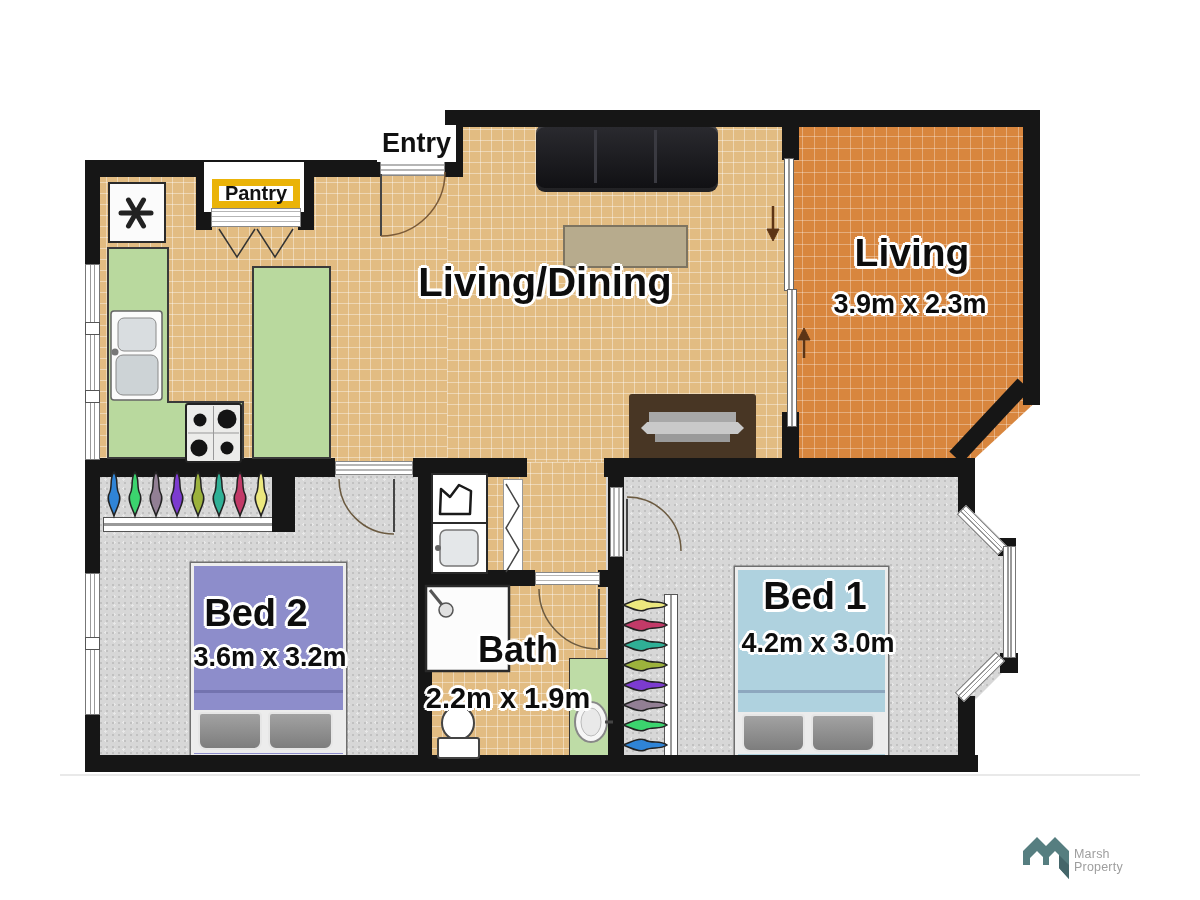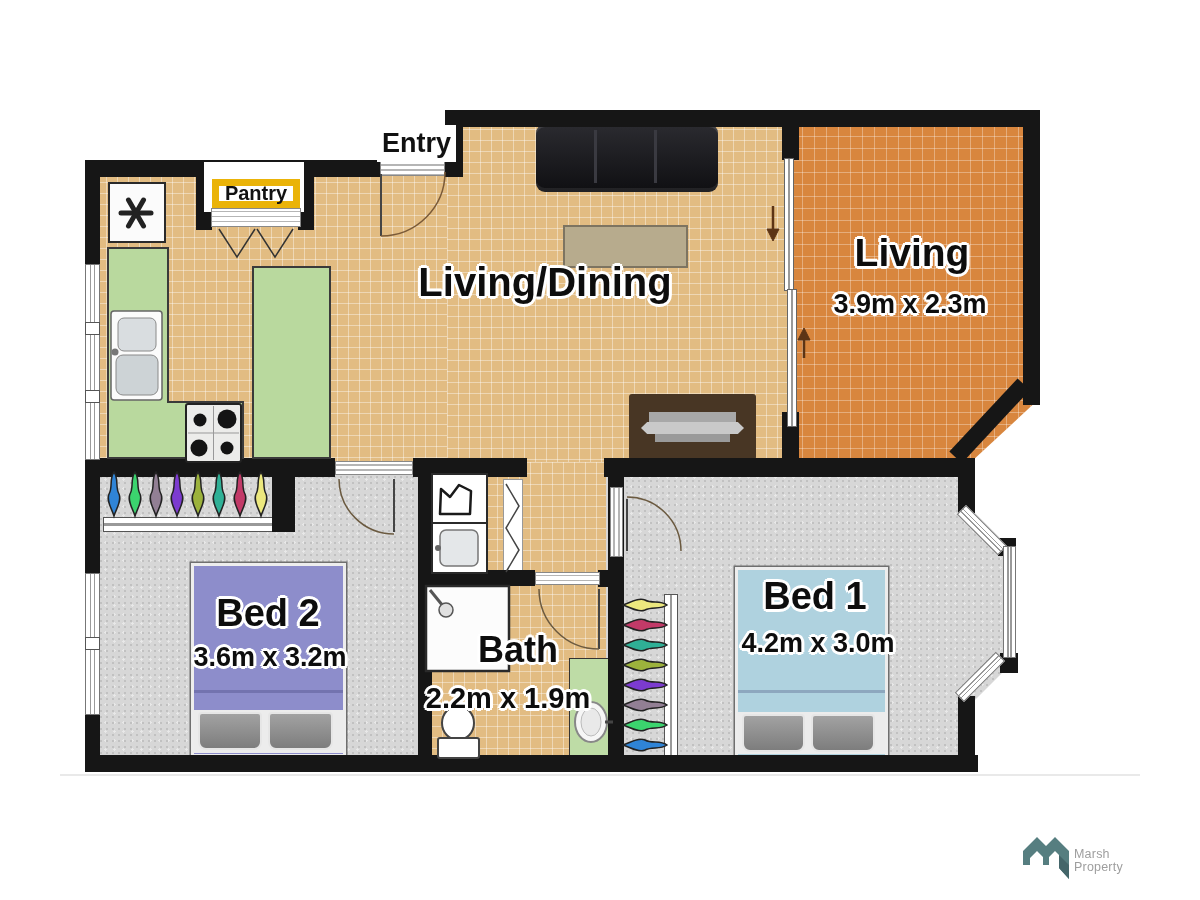--- a/index.html
+++ b/index.html
@@ -265,21 +265,21 @@
   </div>
   <div class="label-box" style="left:212px;top:179px;width:88px;height:29px;font-size:20px;border:7px solid #eab308;">
     <span>Pantry</span>
   </div>
 
   <div class="rtitle" style="left:345px;top:262px;width:400px;font-size:40px;">Living/Dining</div>
 
   <div class="rtitle" style="left:812px;top:233px;width:200px;font-size:39px;">Living</div>
   <div class="rtitle" style="left:810px;top:291px;width:200px;font-size:27px;">3.9m x 2.3m</div>
 
-  <div class="rtitle" style="left:168px;top:594px;width:200px;font-size:38px;">Bed 2</div>
+  <div class="rtitle" style="left:156px;top:594px;width:200px;font-size:38px;">Bed 2</div>
   <div class="rtitle" style="left:150px;top:644px;width:240px;font-size:27px;">3.6m x 3.2m</div>
 
   <div class="rtitle" style="left:418px;top:632px;width:200px;font-size:36px;">Bath</div>
   <div class="rtitle" style="left:388px;top:684px;width:240px;font-size:29px;">2.2m x 1.9m</div>
 
   <div class="rtitle" style="left:715px;top:577px;width:200px;font-size:38px;">Bed 1</div>
   <div class="rtitle" style="left:698px;top:630px;width:240px;font-size:27px;">4.2m x 3.0m</div>
 
   <div class="logo-text" style="left:1074px;top:848px;">
     <div>Marsh</div>

